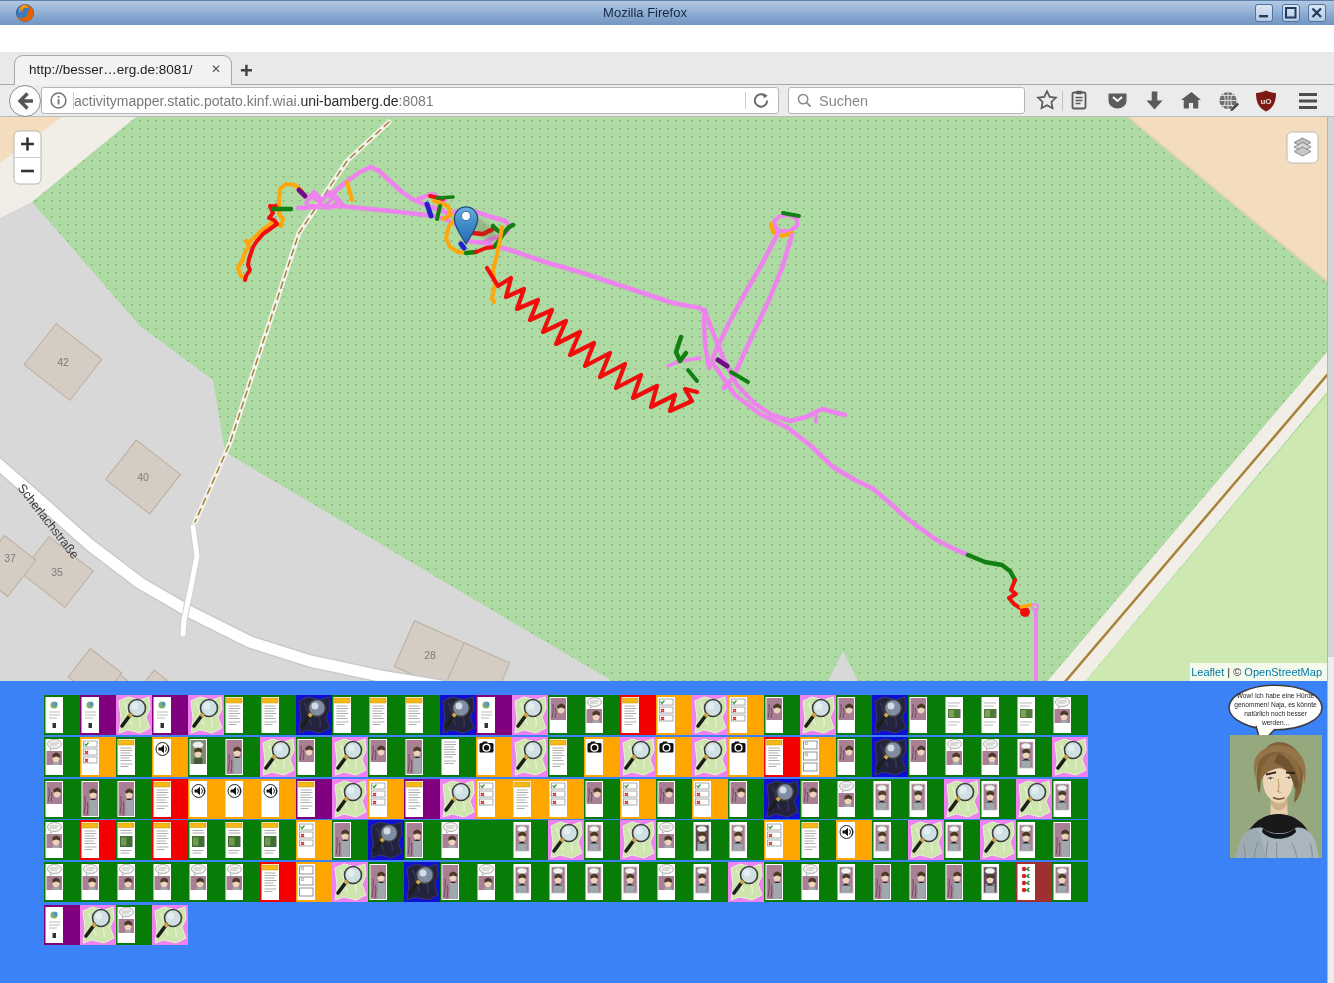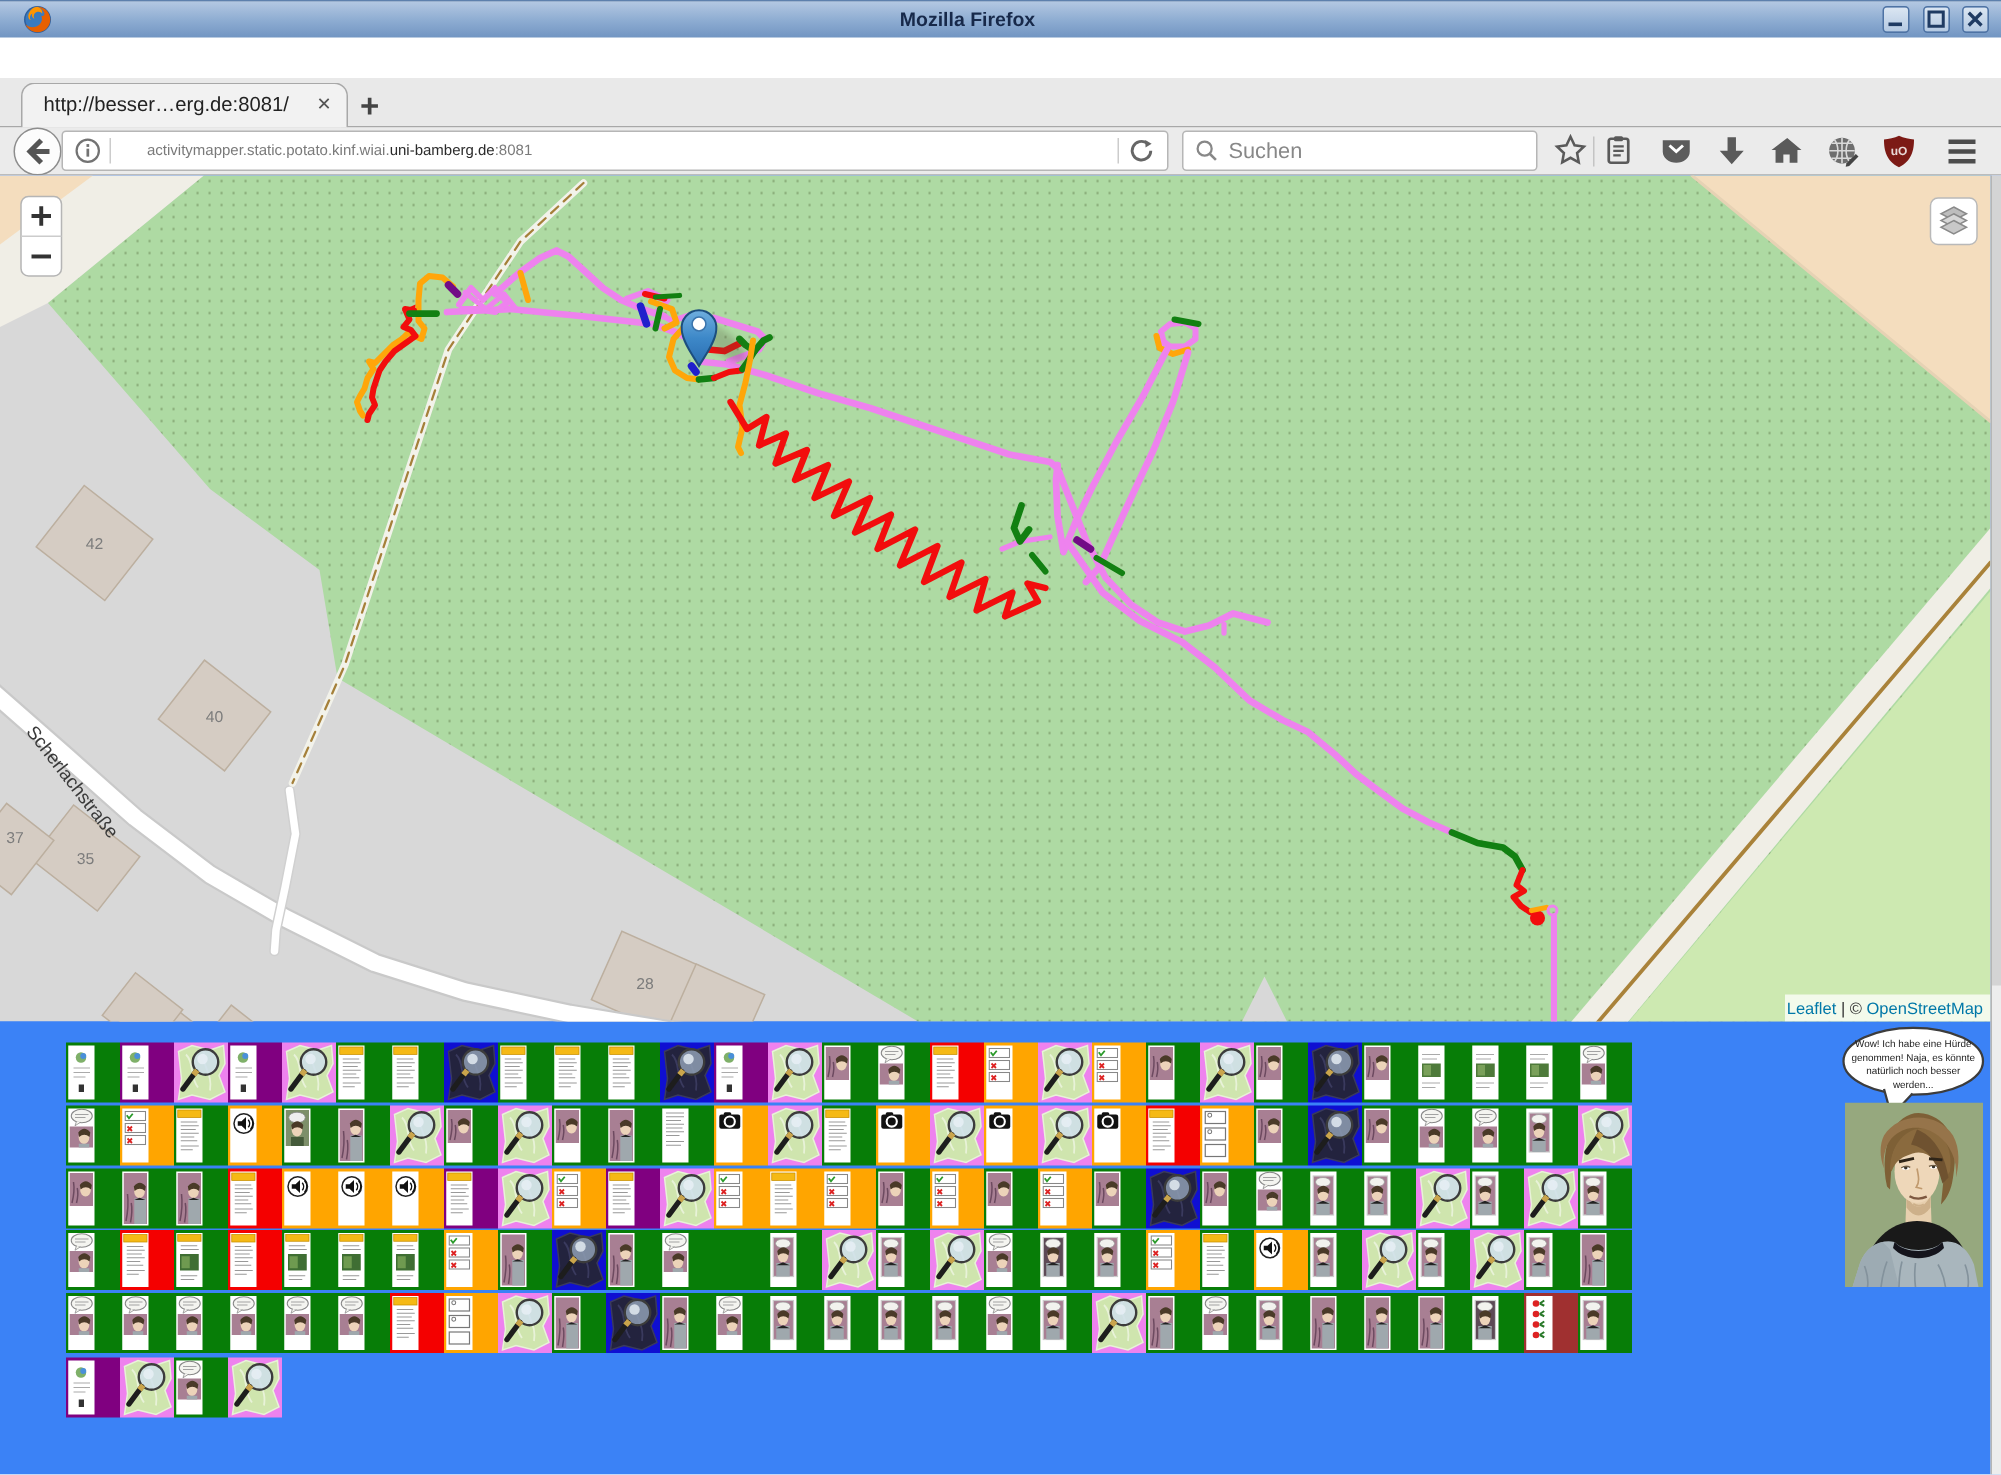--- a/index.html
+++ b/index.html
@@ -1,35 +1,35 @@
 <!DOCTYPE html>
 <html><head><meta charset="utf-8"><style>
 
 *{margin:0;padding:0;box-sizing:border-box}
 html,body{width:1334px;height:983px;overflow:hidden;background:#fff;font-family:"Liberation Sans",sans-serif}
 #page{position:relative;width:1334px;height:983px}
 .titlebar{position:absolute;left:0;top:0;width:1334px;height:25px;background:linear-gradient(#b3c8e2,#8cabd1 55%,#placeholder 100%);background:linear-gradient(#b3c8e2,#8cabd1 55%,#7295c2);border-top:1px solid #5d80ac}
 .fxicon{position:absolute;left:15px;top:2px}
-.wtitle{position:absolute;left:0;right:44px;top:4px;text-align:center;font-size:13px;font-weight:bold;color:#17294a}
+.wtitle{position:absolute;left:0;right:44px;top:4px;text-align:center;font-size:13px;font-weight:normal;color:#17294a}
 .winbtns{position:absolute;right:8px;top:3px}
 .wbtn{display:inline-block;width:18px;height:18px;margin-left:4px;background:linear-gradient(#dbe6f2,#b4c9e2);border:1px solid #4e73a4;border-radius:3px;vertical-align:top}
 .wbtn svg{display:block;margin:-1px 0 0 -1px}
 .menubar{position:absolute;left:0;top:25px;width:1334px;height:27px;background:#efefef}
 .mi{position:absolute;top:5px;font-size:14.5px;color:#111}
 .mi u{text-decoration:underline}
 .tabbar{position:absolute;left:0;top:52px;width:1334px;height:33px;background:#e9e9e9;border-bottom:1px solid #a8a8a8}
 .tab{position:absolute;left:14px;top:3px;width:218px;height:30px;background:#f2f2f2;border:1px solid #a8a8a8;border-bottom:none;border-radius:9px 9px 0 0}
 .tabtxt{position:absolute;left:14px;top:6px;font-size:13.5px;color:#222}
 .tabclose{position:absolute;right:10px;top:6px;font-size:12px;color:#555}
 .newtab{position:absolute;left:240px;top:6px;font-size:22px;color:#444;font-weight:bold}
 .navbar{position:absolute;left:0;top:85px;width:1334px;height:32px;background:#ebebeb;border-bottom:1px solid #bcbcbc}
 .backbtn{position:absolute;left:8px;top:-1px}
 .urlbar{position:absolute;left:41px;top:2px;width:738px;height:27px;background:#fff;border:1px solid #b6b6b6;border-radius:3px;display:flex;align-items:center}
 .urlsep{width:1px;height:17px;background:#ccc}
-.urltxt{font-size:10px;margin-left:24px;white-space:nowrap}
+.urltxt{font-size:14px;margin-left:0;white-space:nowrap}
 .urltxt .g{color:#7a7a7a}.urltxt .b{color:#2b2b2b}
 .searchbar{position:absolute;left:788px;top:2px;width:237px;height:27px;background:#fff;border:1px solid #b6b6b6;border-radius:3px;display:flex;align-items:center}
 .searchtxt{font-size:14.5px;color:#888}
 .tbico{position:absolute;top:4px}
 .tbsep{position:absolute;top:6px;width:1px;height:20px;background:#c4c4c4}
 #content{position:absolute;left:0;top:117px;width:1334px;height:866px;background:#3b82f6}
 .map{position:absolute;left:0;top:0}
 .cell{position:absolute}
 .bubble,.avatar{position:absolute}
 #scroll{position:absolute;left:1327px;top:0;width:7px;height:866px;background:#ededed;border-left:1px solid #b5b5b5}

